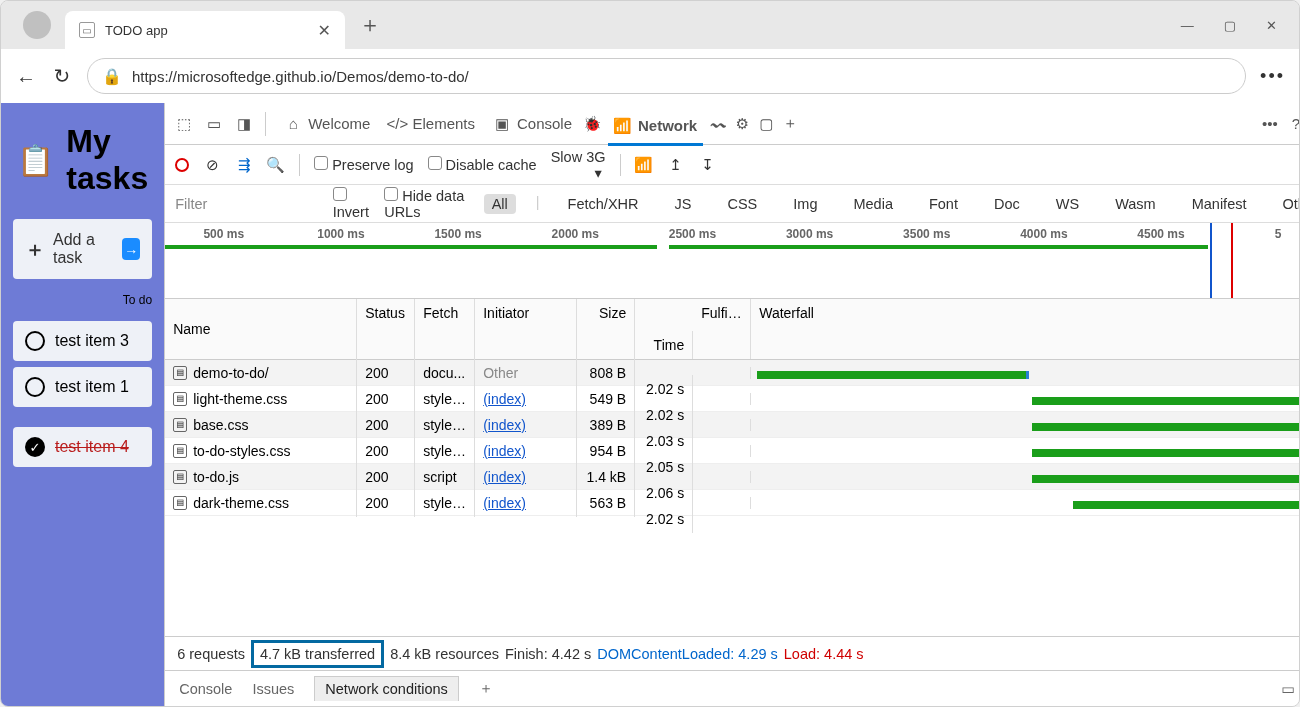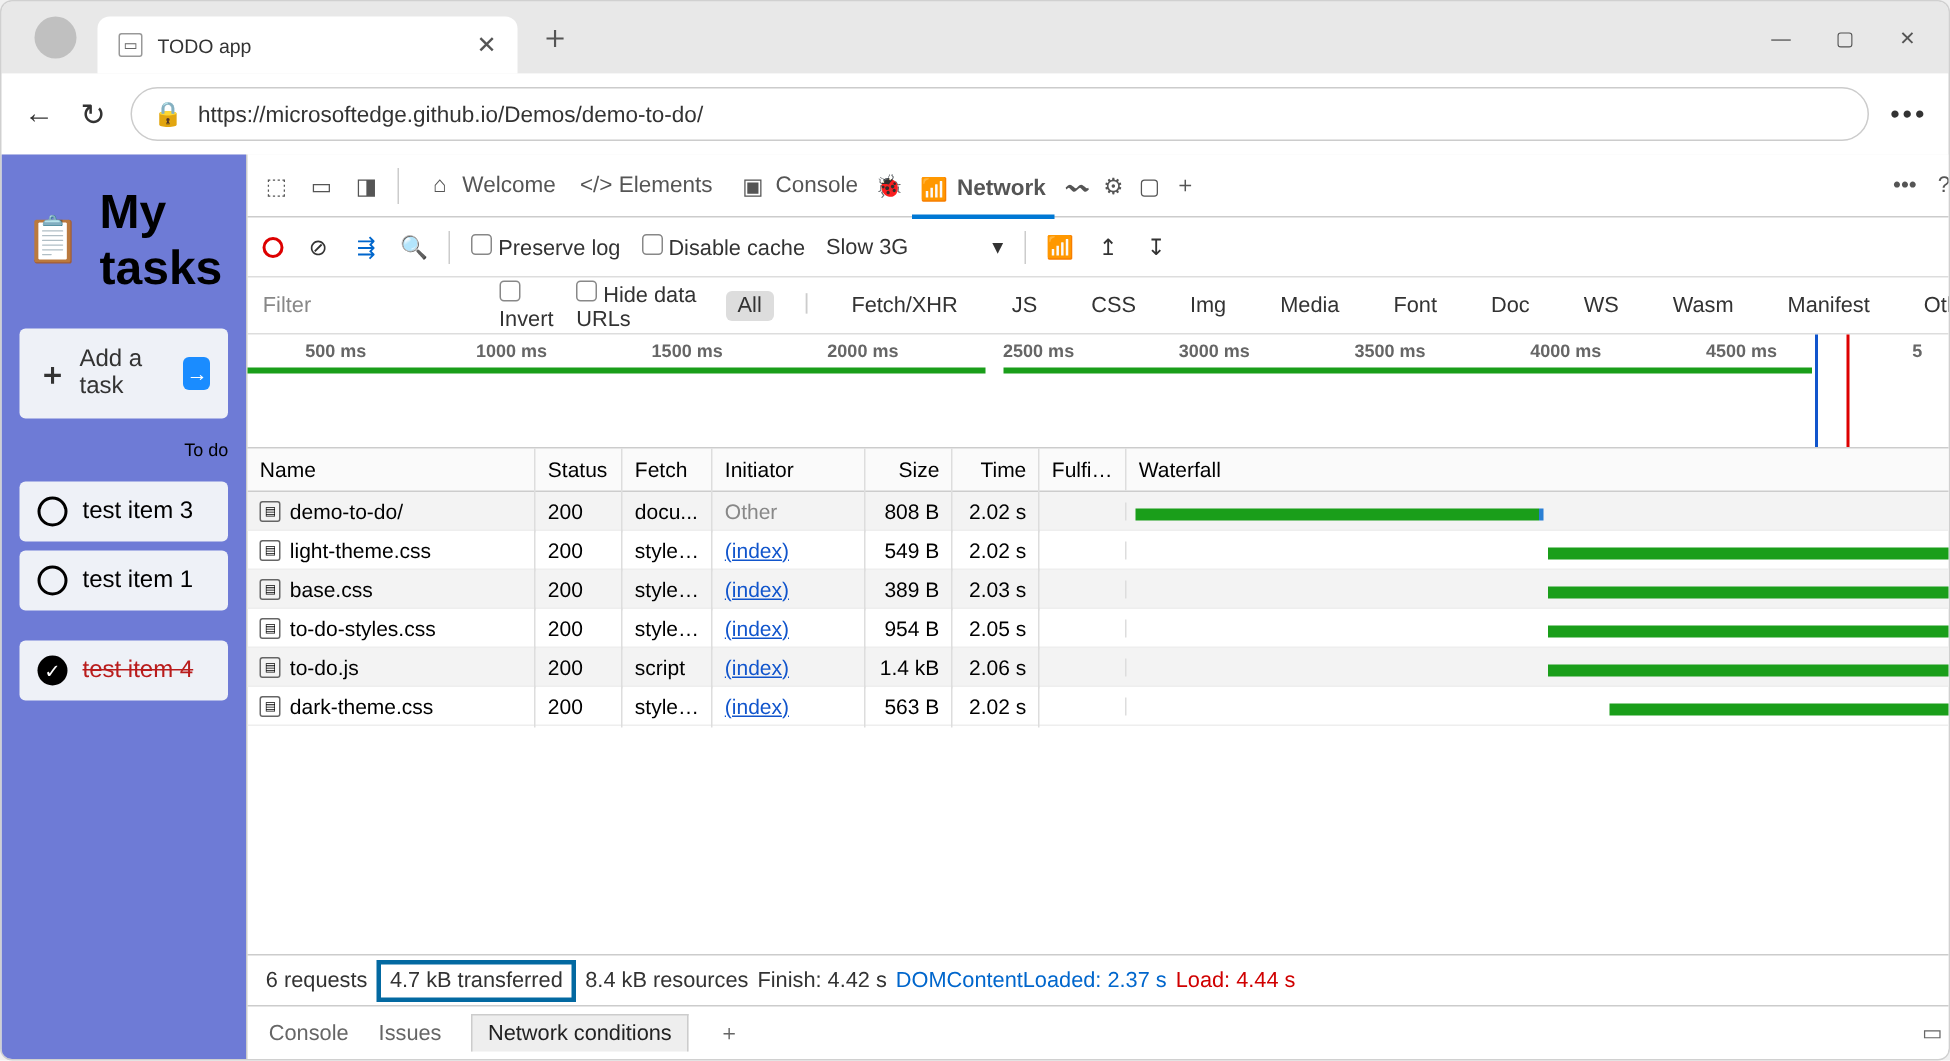--- a/index.html
+++ b/index.html
@@ -39,21 +39,21 @@
 .dt-tabs .grp { display: flex; gap: 12px; align-items: center; }
 .dt-tabs .sep { width: 1px; height: 24px; background: #ccc; margin: 0 6px; }
 .dt-tab { display: flex; align-items: center; gap: 6px; padding: 4px 6px; cursor: pointer; }
 .dt-tab.active { border-bottom: 3px solid #0078d4; font-weight: 600; padding-bottom: 8px; margin-bottom: -11px; }
 .dt-tabs .right { margin-left: auto; display: flex; gap: 14px; align-items: center; }
 .ico { width: 18px; height: 18px; display: inline-flex; align-items: center; justify-content: center; font-size: 15px; }
 
 .dt-toolbar { height: 40px; border-bottom: 1px solid #ddd; display: flex; align-items: center; padding: 0 10px; gap: 14px; font-size: 14.5px; color: #333; }
 .rec { width: 14px; height: 14px; border: 2px solid #d00; border-radius: 50%; }
 .cb { width: 14px; height: 14px; border: 1.5px solid #888; border-radius: 3px; display: inline-block; margin-right: 4px; }
-.throttle { display: flex; align-items: center; gap: 16px; }
+.throttle { display: flex; align-items: center; gap: 0; flex-direction: column; }
 .tb-sep { width: 1px; height: 22px; background: #ccc; }
 
 .dt-filter { height: 38px; border-bottom: 1px solid #ddd; display: flex; align-items: center; padding: 0 10px; gap: 12px; font-size: 14.5px; color: #333; }
 .filter-input { font-size: 14.5px; color: #888; width: 200px; }
 .pill { padding: 2px 8px; border-radius: 4px; cursor: pointer; }
 .pill.active { background: #ddd; }
 
 .dt-filter2 { height: 34px; border-bottom: 1px solid #ddd; display: flex; align-items: center; padding: 0 10px; gap: 18px; font-size: 14.5px; color: #333; }
 
 .timeline { height: 76px; border-bottom: 1px solid #ccc; position: relative; font-size: 12px; color: #666; font-weight: bold; }
@@ -64,21 +64,21 @@
 .tl-line { position: absolute; top: 0; bottom: 0; width: 2px; }
 
 .grid { flex: 1; display: flex; flex-direction: column; overflow: hidden; }
 .grid-head { display: flex; border-bottom: 1px solid #ccc; font-size: 14px; background: #fafafa; }
 .grid-head > div, .grid-row > div { padding: 6px 8px; border-right: 1px solid #ddd; overflow: hidden; text-overflow: ellipsis; white-space: nowrap; }
 .col-name { width: 192px; display:flex; align-items:center; gap:6px; }
 .col-status { width: 58px; }
 .col-type { width: 60px; }
 .col-init { width: 102px; }
 .col-size { width: 58px; text-align: right; }
-.col-time { width: 58px; text-align: right; }
+.col-time { width: 58px; text-align: right; margin-top: 32px; }
 .col-fulfill { width: 58px; }
 .col-wf { flex: 1; position: relative; }
 .grid-row { display: flex; font-size: 14px; border-bottom: 1px solid #eee; height: 26px; align-items: center; }
 .grid-row:nth-child(odd) { background: #f3f3f3; }
 .link { color: #1155cc; text-decoration: underline; cursor: pointer; }
 .wf-bar { position: absolute; height: 16px; top: 4px; background: #1a9e1a; }
 .wf-cap { position: absolute; height: 16px; top: 4px; width: 3px; background: #2a7fd4; }
 .file-ico { width:14px; height:14px; border:1px solid #666; border-radius:2px; display:inline-flex; align-items:center; justify-content:center; font-size:8px; }
 
 .status-bar { height: 34px; border-top: 1px solid #ccc; display: flex; align-items: center; padding: 0 12px; gap: 6px; font-size: 14.5px; color: #333; }
@@ -356,21 +356,21 @@
             </div>
           </div>
         </div>
     </div>
 
     <div class="status-bar">
       <span>6 requests</span>
       <span class="hl">4.7 kB transferred</span>
       <span>8.4 kB resources</span>
       <span>Finish: 4.42 s</span>
-      <span class="blue">DOMContentLoaded: 2.37 s</span>
+      <span class="blue">DOMContentLoaded: 4.29 s</span>
       <span class="red">Load: 4.44 s</span>
     </div>
 
     <div class="drawer-tabs">
       <span>Console</span>
       <span>Issues</span>
       <span class="active">Network conditions</span>
       <span>＋</span>
       <div class="right">
         <span>▭</span>

